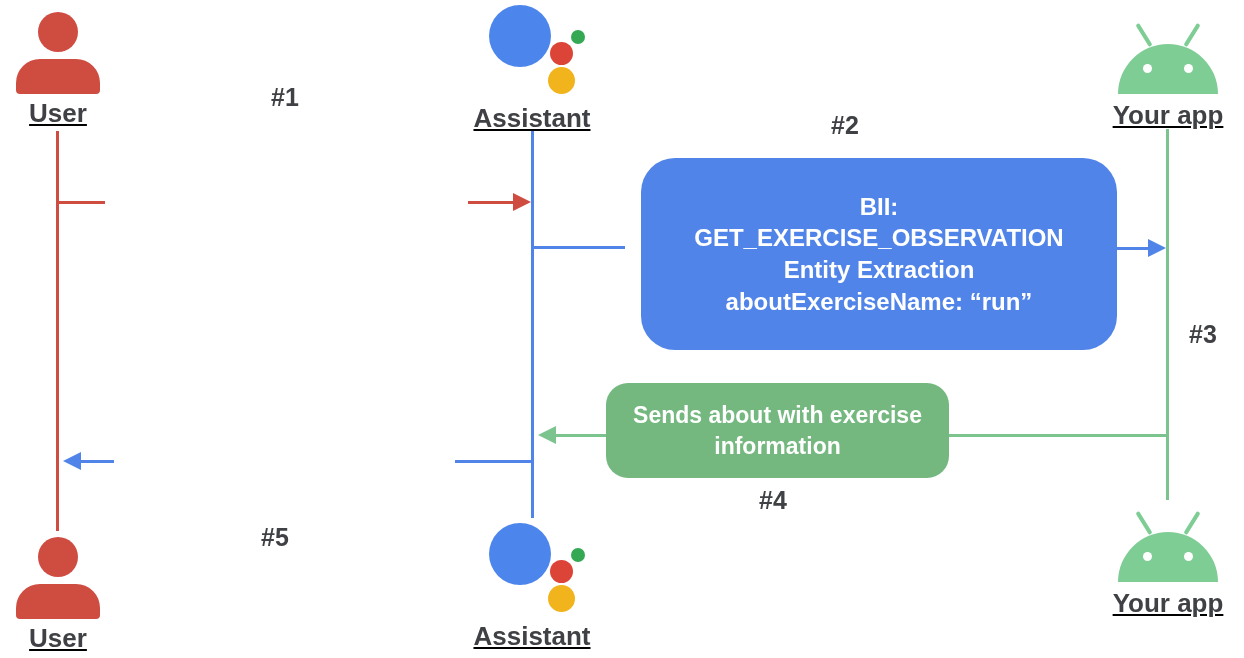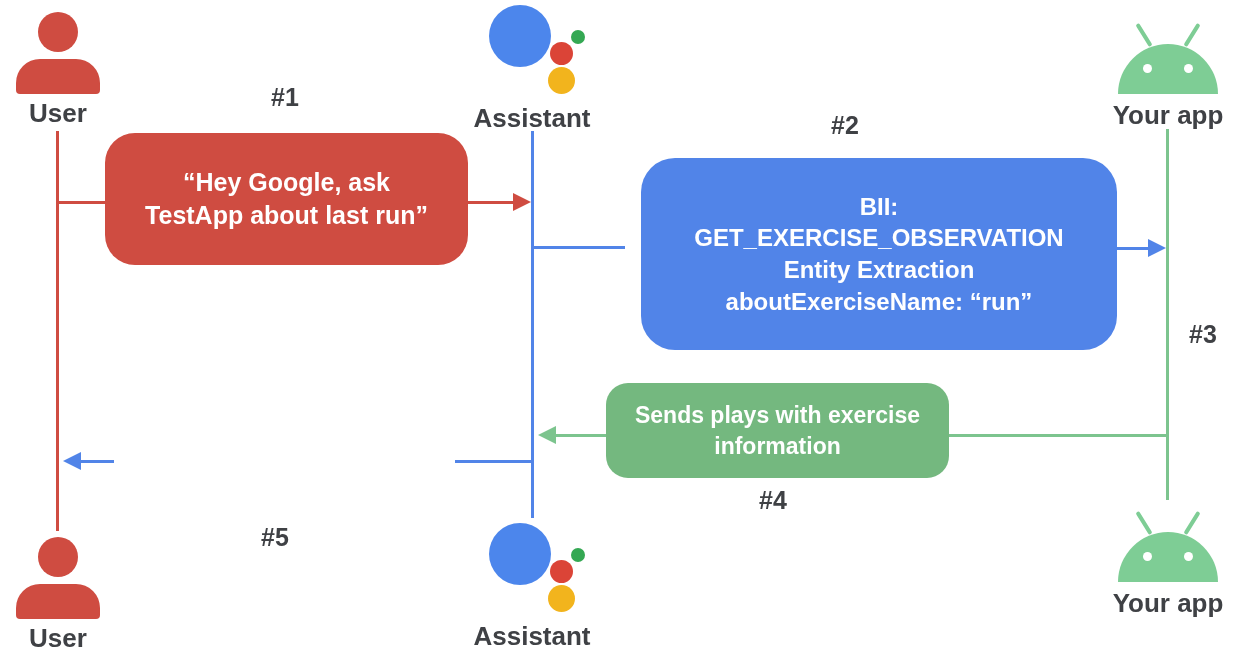--- a/index.html
+++ b/index.html
@@ -12,21 +12,21 @@
     --logo-red:#DB4437;
     --logo-yellow:#F2B41D;
     --logo-green:#34A853;
     --label-gray:#3F4145;
   }
   html,body{margin:0;padding:0;background:#fff;}
   body{font-family:"Liberation Sans", sans-serif;}
   .canvas{position:relative;width:1244px;height:658px;background:#fff;overflow:hidden;}
 
   
-  .actor{position:absolute;display:flex;flex-direction:column;align-items:center;}
+  .actor{position:absolute;display:flex;flex-direction:column;align-items:center;text-decoration:underline;}
   .actor-label{font-size:26px;font-weight:700;color:var(--label-gray);margin-top:4px;white-space:nowrap;}
 
   .person-icon{width:84px;height:82px;position:relative;}
   .person-head{position:absolute;left:22px;top:0;width:40px;height:40px;border-radius:50%;background:var(--red);}
   .person-body{position:absolute;left:0;top:47px;width:84px;height:35px;background:var(--red);border-radius:24px 24px 4px 4px;}
 
   .assistant-icon{width:130px;height:96px;position:relative;}
   .g-blue{position:absolute;left:22px;top:2px;width:62px;height:62px;border-radius:50%;background:var(--logo-blue);}
   .g-green{position:absolute;left:104px;top:27px;width:14px;height:14px;border-radius:50%;background:var(--logo-green);}
   .g-red{position:absolute;left:83px;top:39px;width:23px;height:23px;border-radius:50%;background:var(--logo-red);}
@@ -78,27 +78,25 @@
   <div class="arrow arrow-right-blue" style="left:1148px;top:239px;"></div>
 
   <div class="conn" style="left:949px;top:434px;width:218px;background:var(--green-line);"></div>
   <div class="conn" style="left:556px;top:434px;width:51px;background:var(--green-line);"></div>
   <div class="arrow arrow-left-green" style="left:538px;top:426px;"></div>
 
   <div class="conn" style="left:455px;top:460px;width:78px;background:var(--blue);"></div>
   <div class="conn" style="left:81px;top:460px;width:33px;background:var(--blue);"></div>
   <div class="arrow arrow-left-blue" style="left:63px;top:452px;"></div>
 
-  <div class="msg" id="msg1">“Hey Google, ask
-TestApp about last run”</div>
   <div class="msg" id="msg2">BII:
 GET_EXERCISE_OBSERVATION
 Entity Extraction
 aboutExerciseName: “run”</div>
-  <div class="msg" id="msg4">Sends plays with exercise
+  <div class="msg" id="msg4">Sends about with exercise
 information</div>
 
   <div class="step" style="left:271px;top:83px;">#1</div>
   <div class="step" style="left:831px;top:111px;">#2</div>
   <div class="step" style="left:1189px;top:320px;">#3</div>
   <div class="step" style="left:759px;top:486px;">#4</div>
   <div class="step" style="left:261px;top:523px;">#5</div>
 
   <div class="actor" style="left:16px;top:12px;width:84px;">
     <div class="person-icon">

